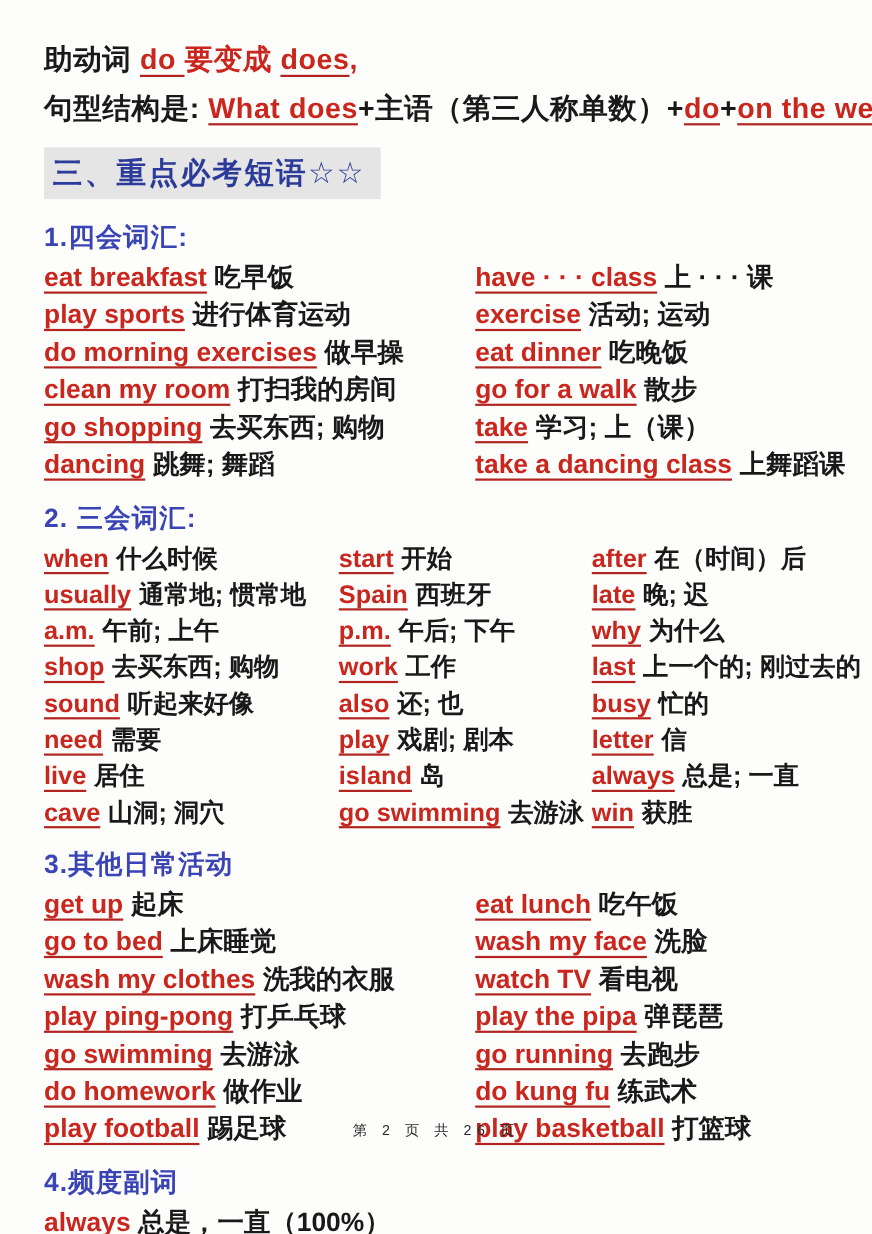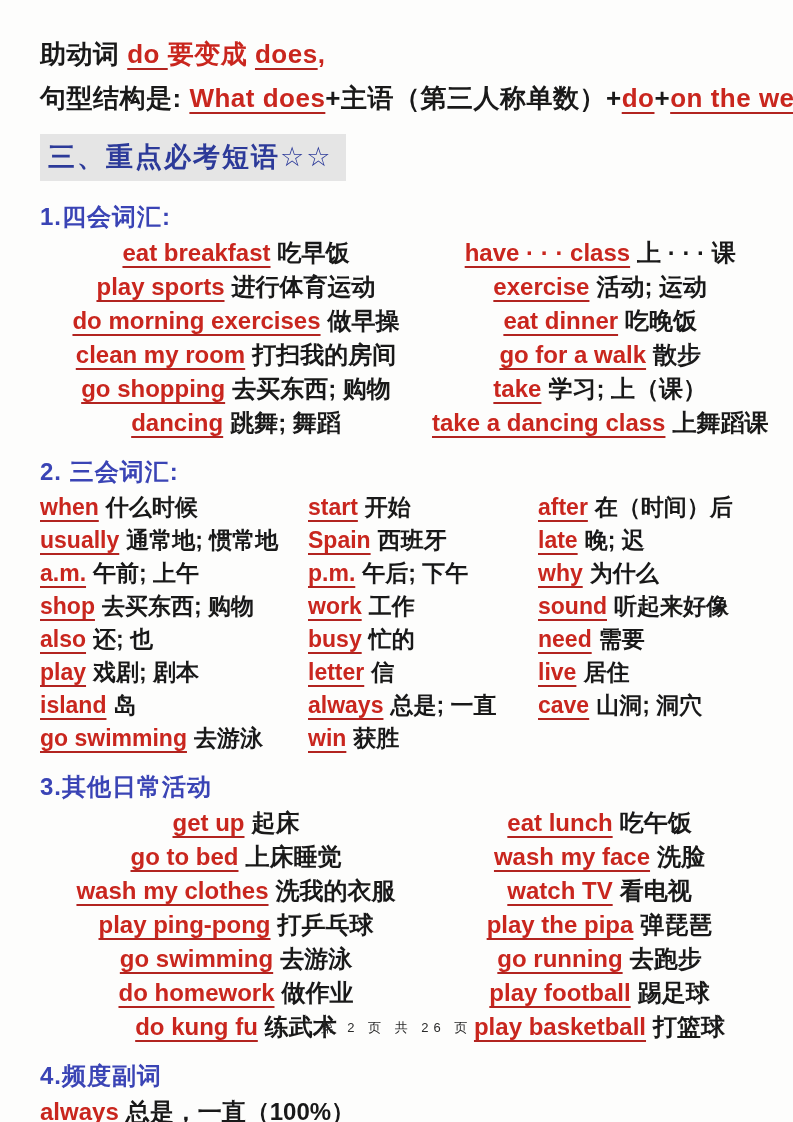--- a/index.html
+++ b/index.html
@@ -51,21 +51,21 @@
   .vocab-section{margin-top:16px;}
   .sec-title{
     color:#3a44b5;
     font-size:24px;
     font-weight:600;
     line-height:32px;
     margin-bottom:3px;
     letter-spacing:1px;
   }
   .grid{display:grid;}
-  .grid.cols2{grid-template-columns:392px 1fr;text-align:center;}
+  .grid.cols2{grid-template-columns:392px 1fr;}
   .grid.cols3{grid-template-columns:268px 230px 1fr; font-size:23px;}
   .grid.cols1{grid-template-columns:1fr;}
   .cell{
     line-height:34px;
     font-size:24px;
     white-space:nowrap;
     font-weight:600;
   }
   .grid.cols3 .cell{font-size:23px;line-height:33px;}
   .en{
@@ -124,20 +124,21 @@
           <div class="cell"><span class="en">start</span><span class="zh">开始</span></div>
           <div class="cell"><span class="en">after</span><span class="zh">在（时间）后</span></div>
           <div class="cell"><span class="en">usually</span><span class="zh">通常地; 惯常地</span></div>
           <div class="cell"><span class="en">Spain</span><span class="zh">西班牙</span></div>
           <div class="cell"><span class="en">late</span><span class="zh">晚; 迟</span></div>
           <div class="cell"><span class="en">a.m.</span><span class="zh">午前; 上午</span></div>
           <div class="cell"><span class="en">p.m.</span><span class="zh">午后; 下午</span></div>
           <div class="cell"><span class="en">why</span><span class="zh">为什么</span></div>
           <div class="cell"><span class="en">shop</span><span class="zh">去买东西; 购物</span></div>
           <div class="cell"><span class="en">work</span><span class="zh">工作</span></div>
+          <div class="cell"><span class="en">last</span><span class="zh">上一个的; 刚过去的</span></div>
           <div class="cell"><span class="en">sound</span><span class="zh">听起来好像</span></div>
           <div class="cell"><span class="en">also</span><span class="zh">还; 也</span></div>
           <div class="cell"><span class="en">busy</span><span class="zh">忙的</span></div>
           <div class="cell"><span class="en">need</span><span class="zh">需要</span></div>
           <div class="cell"><span class="en">play</span><span class="zh">戏剧; 剧本</span></div>
           <div class="cell"><span class="en">letter</span><span class="zh">信</span></div>
           <div class="cell"><span class="en">live</span><span class="zh">居住</span></div>
           <div class="cell"><span class="en">island</span><span class="zh">岛</span></div>
           <div class="cell"><span class="en">always</span><span class="zh">总是; 一直</span></div>
           <div class="cell"><span class="en">cave</span><span class="zh">山洞; 洞穴</span></div>
@@ -152,22 +153,22 @@
           <div class="cell"><span class="en">eat lunch</span><span class="zh">吃午饭</span></div>
           <div class="cell"><span class="en">go to bed</span><span class="zh">上床睡觉</span></div>
           <div class="cell"><span class="en">wash my face</span><span class="zh">洗脸</span></div>
           <div class="cell"><span class="en">wash my clothes</span><span class="zh">洗我的衣服</span></div>
           <div class="cell"><span class="en">watch TV</span><span class="zh">看电视</span></div>
           <div class="cell"><span class="en">play ping-pong</span><span class="zh">打乒乓球</span></div>
           <div class="cell"><span class="en">play the pipa</span><span class="zh">弹琵琶</span></div>
           <div class="cell"><span class="en">go swimming</span><span class="zh">去游泳</span></div>
           <div class="cell"><span class="en">go running</span><span class="zh">去跑步</span></div>
           <div class="cell"><span class="en">do homework</span><span class="zh">做作业</span></div>
+          <div class="cell"><span class="en">do kung fu</span><span class="zh">练武术</span></div>
           <div class="cell"><span class="en">play football</span><span class="zh">踢足球</span></div>
-          <div class="cell"><span class="en">do kung fu</span><span class="zh">练武术</span></div>
           <div class="cell"><span class="en">play basketball</span><span class="zh">打篮球</span></div>
         </div>
       </section>
       <section class="vocab-section">
         <div class="sec-title">4.频度副词</div>
         <div class="grid cols1">
           <div class="cell"><span class="en">always</span><span class="zh">总是，一直（100%）</span></div>
         </div>
       </section>
     </div>

